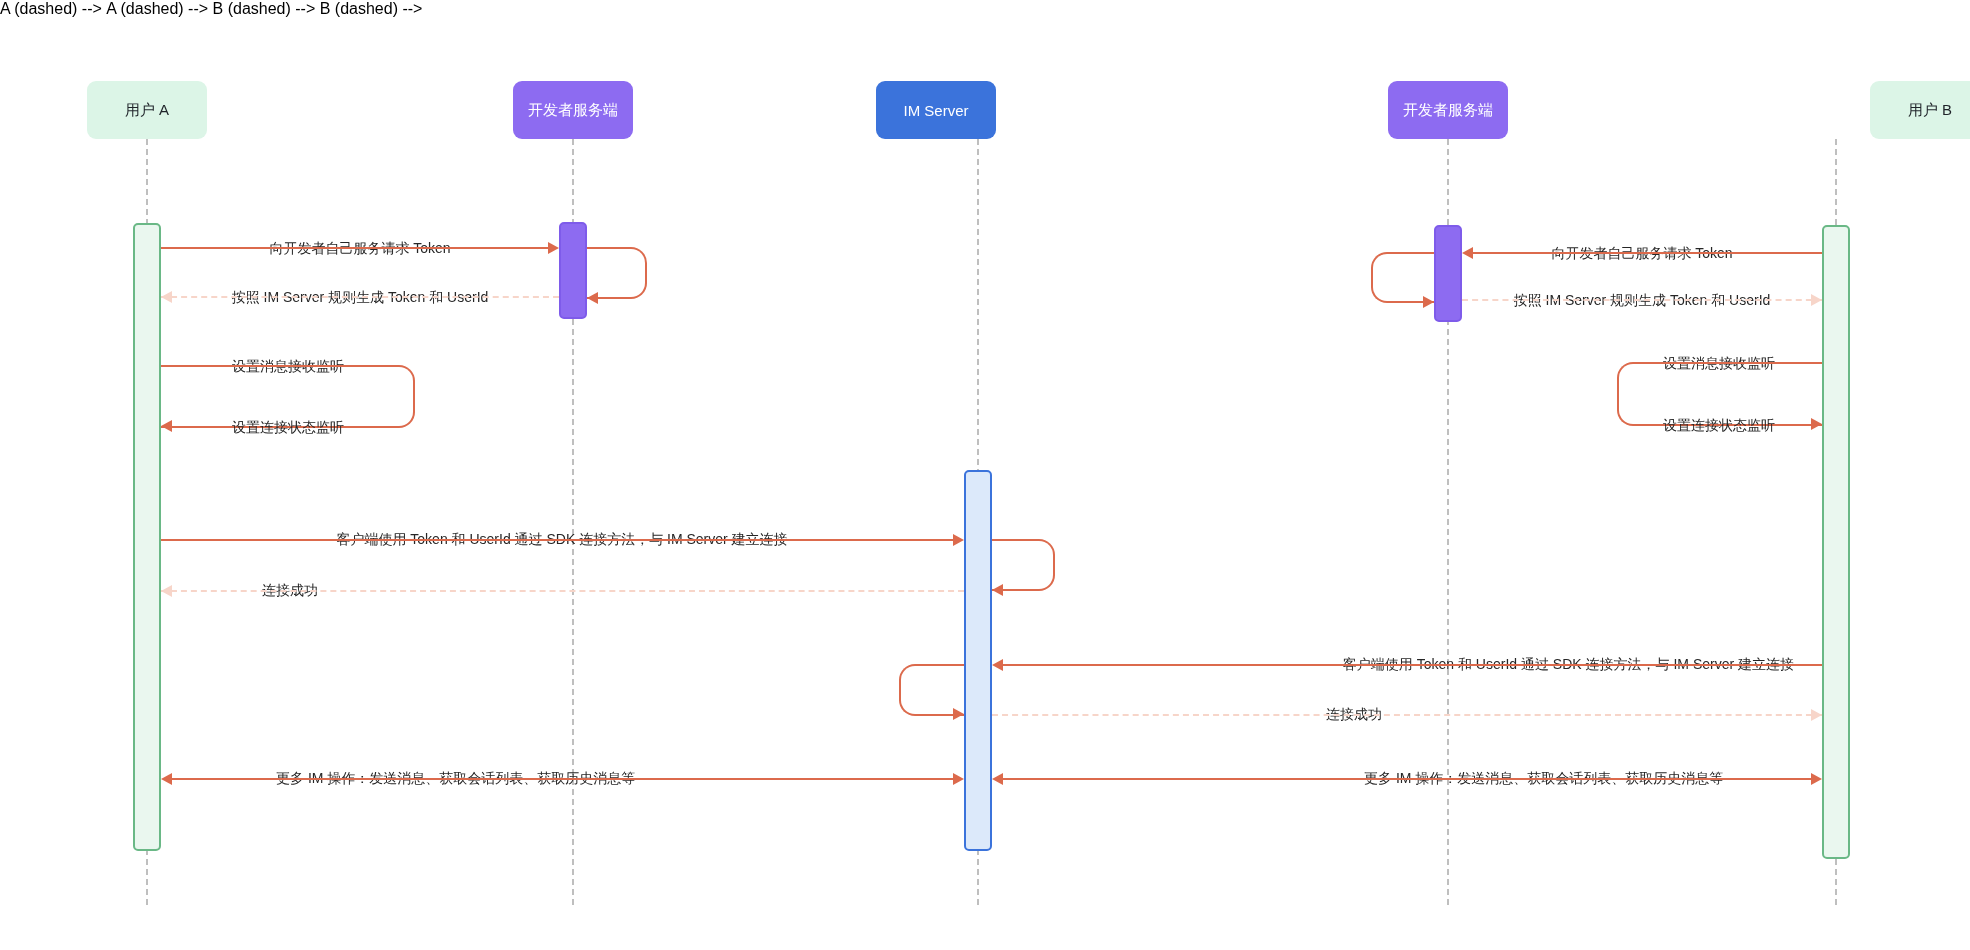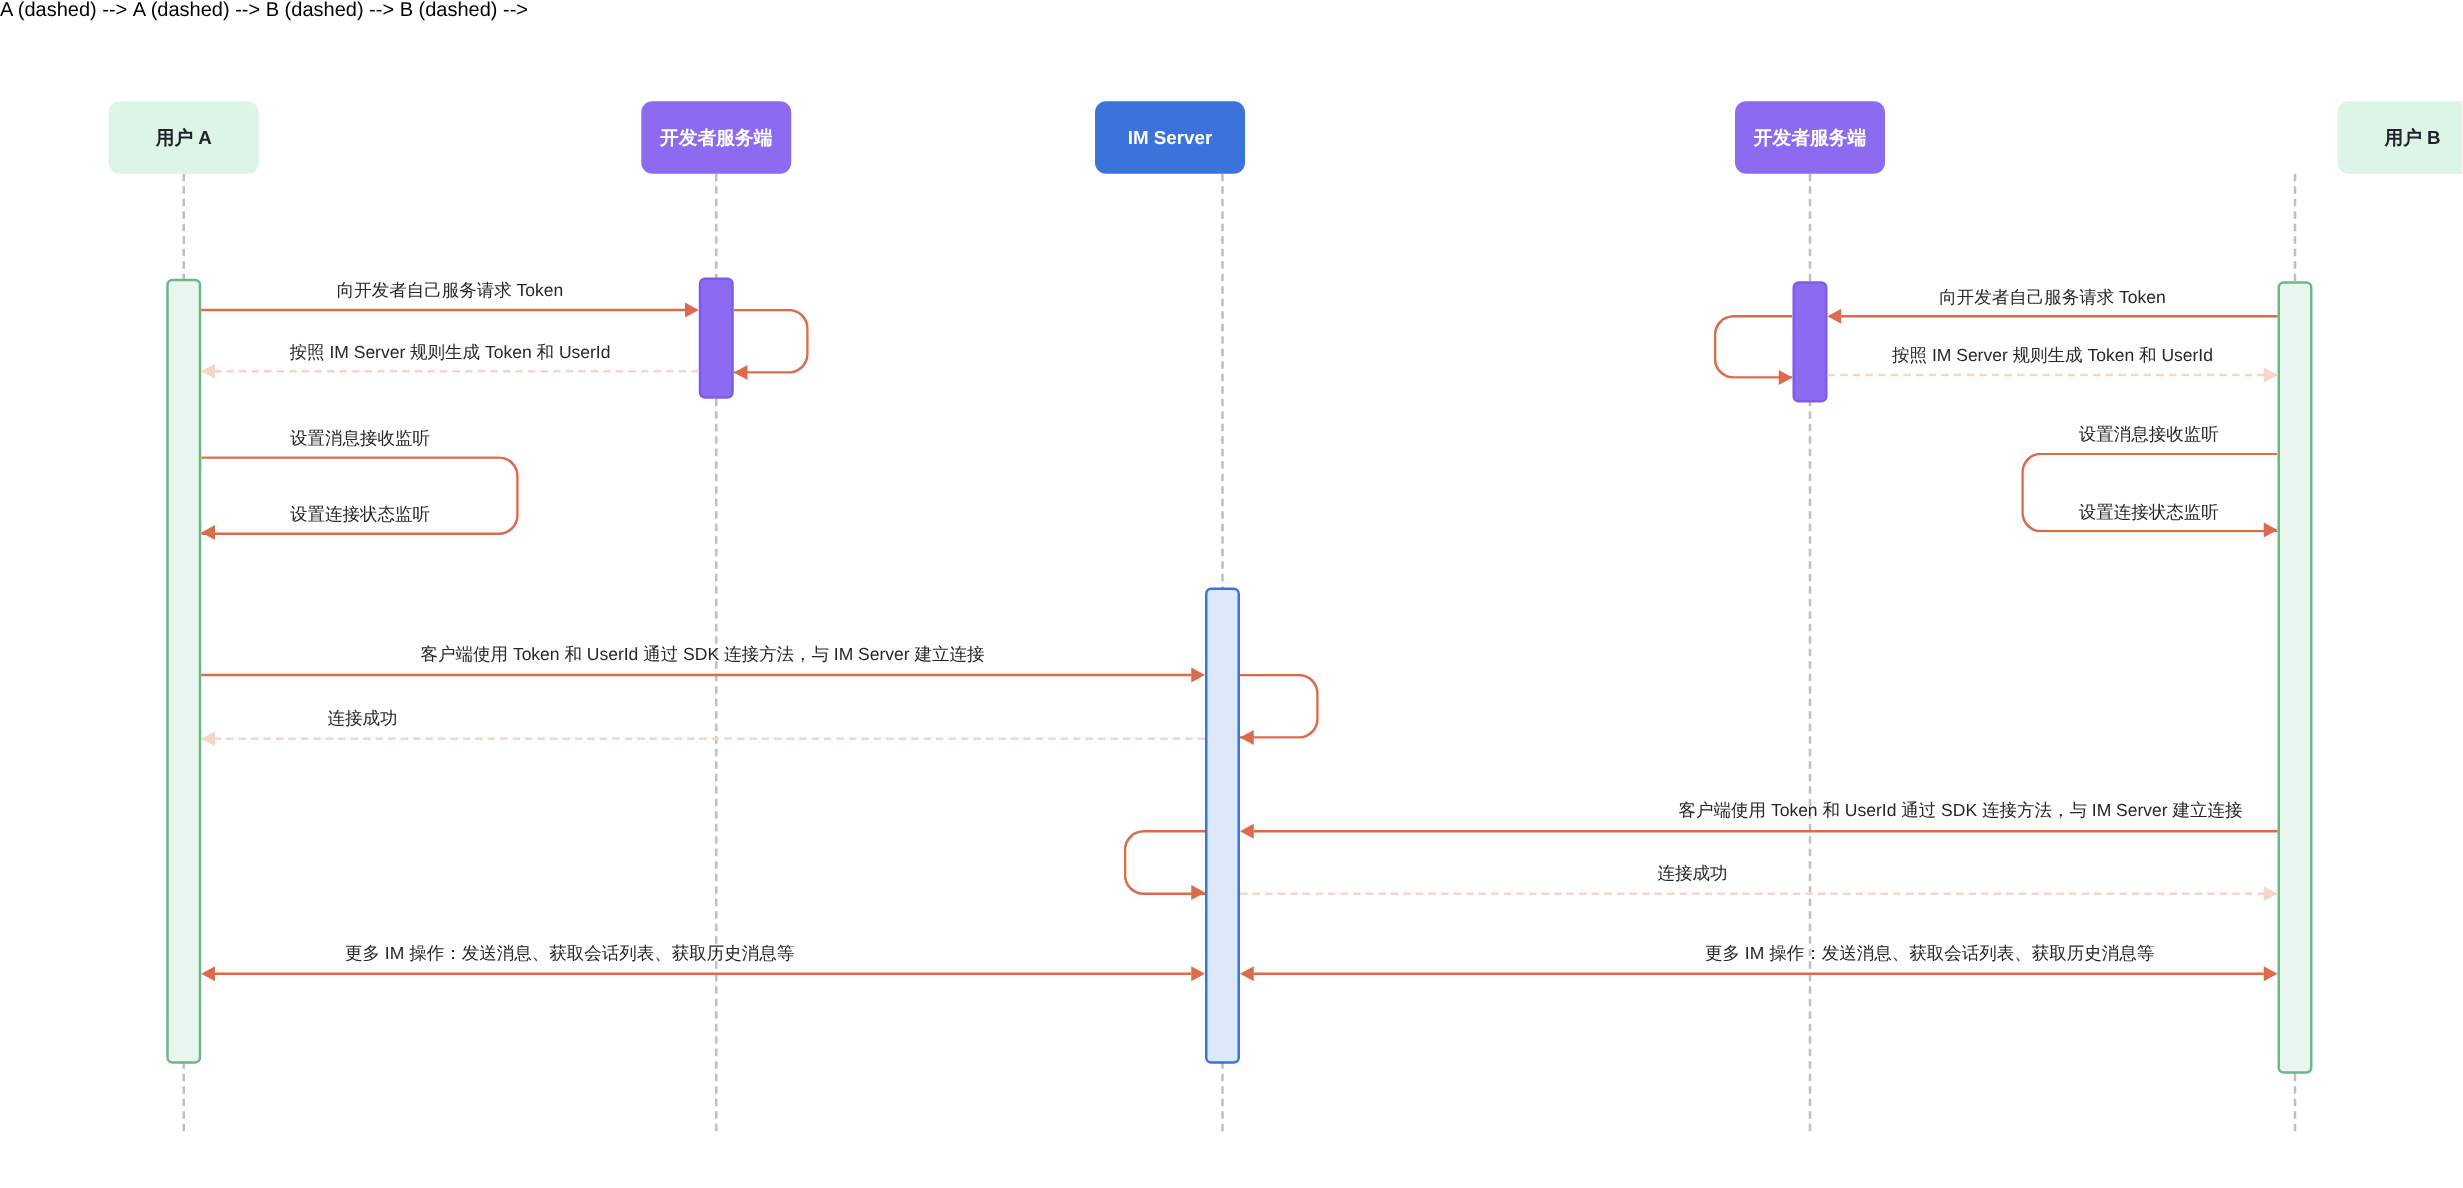--- a/index.html
+++ b/index.html
@@ -3,21 +3,21 @@
 <meta charset="utf-8">
 <style>
   html,body{margin:0;padding:0;background:#fff;}
   .canvas{
     position:relative;width:1970px;height:950px;background:var(--background,#fff);
     font-family:"Liberation Sans","DejaVu Sans",sans-serif;overflow:hidden;
   }
   
   .head{position:absolute;top:81px;width:120px;height:58px;border-radius:9px;
     display:flex;align-items:center;justify-content:center;
-    font-weight:bold;font-size:15px;white-space:nowrap;}
+    font-weight:normal;font-size:15px;white-space:nowrap;}
   .head-user{background:var(--user-fill,#dcf5e7);color:var(--user-text,#1f2329);}
   .head-dev{background:var(--dev-fill,#8d6bf1);color:var(--dev-text,#fff);}
   .head-im{background:var(--im-fill,#3b73db);color:var(--im-text,#fff);}
   
   .life{position:absolute;top:139px;height:766px;width:0;
     border-left:2px dashed var(--lifeline,#bfbfbf);}
   
   .bar{position:absolute;width:28px;border-radius:5px;border:2px solid;box-sizing:border-box;}
   .bar-user{background:var(--activation-user-fill,#eaf7ef);border-color:var(--activation-user-border,#6ab886);}
   .bar-dev{background:var(--activation-dev-fill,#8d6bf1);border-color:var(--activation-dev-border,#7e5bea);}
@@ -29,21 +29,21 @@
   .ah{position:absolute;width:0;height:0;border-top:6px solid transparent;border-bottom:6px solid transparent;}
   .ah-r{border-left:11px solid var(--arrow,#dc6a4c);}
   .ah-l{border-right:11px solid var(--arrow,#dc6a4c);}
   .ah-r.faded{border-left-color:var(--arrow-faded,#f7d5c9);}
   .ah-l.faded{border-right-color:var(--arrow-faded,#f7d5c9);}
   
   .loop{position:absolute;border:2px solid var(--arrow,#dc6a4c);box-sizing:border-box;}
   .loop-r{border-left:none;border-radius:0 16px 16px 0;}
   .loop-l{border-right:none;border-radius:16px 0 0 16px;}
   
-  .lbl{position:absolute;font-size:14px;line-height:17px;color:var(--message-text,#262626);white-space:nowrap;}
+  .lbl{position:absolute;font-size:14px;line-height:17px;color:var(--message-text,#262626);white-space:nowrap;margin-top:16px;}
   .lbl-c{transform:translateX(-50%);}
 </style>
 </head>
 <body>
 
 <div class="canvas">
 
   
   <div class="life" style="left:146px"></div>
   <div class="life" style="left:572px"></div>

